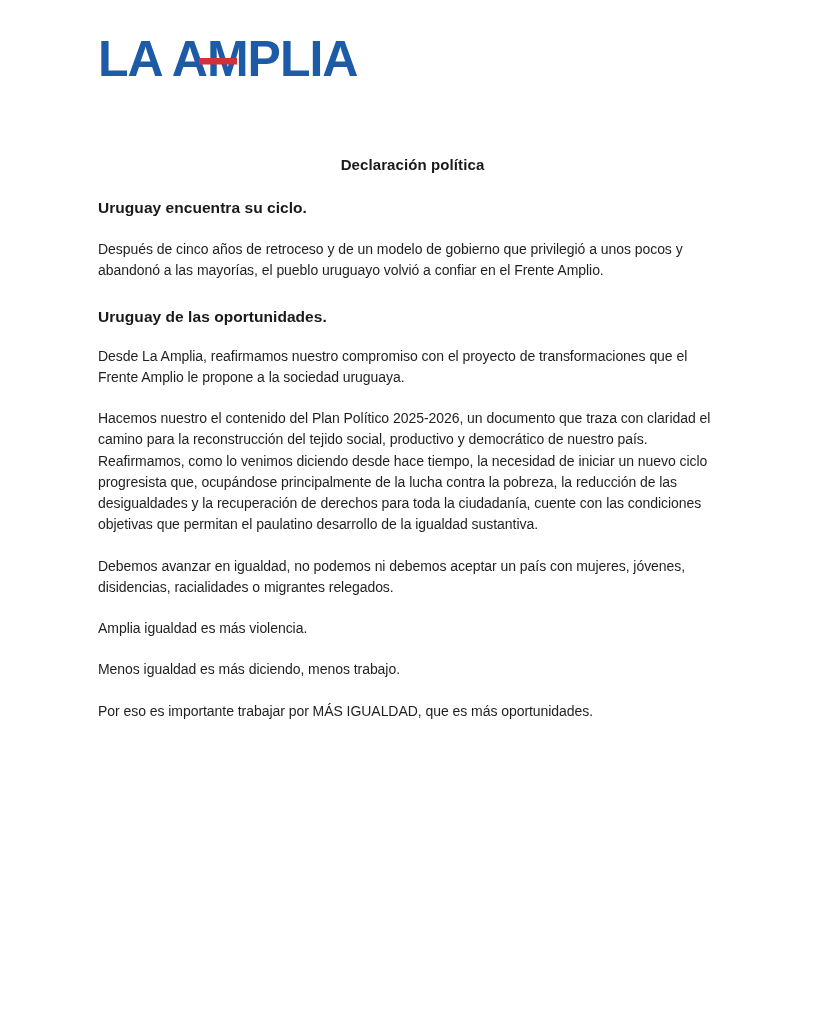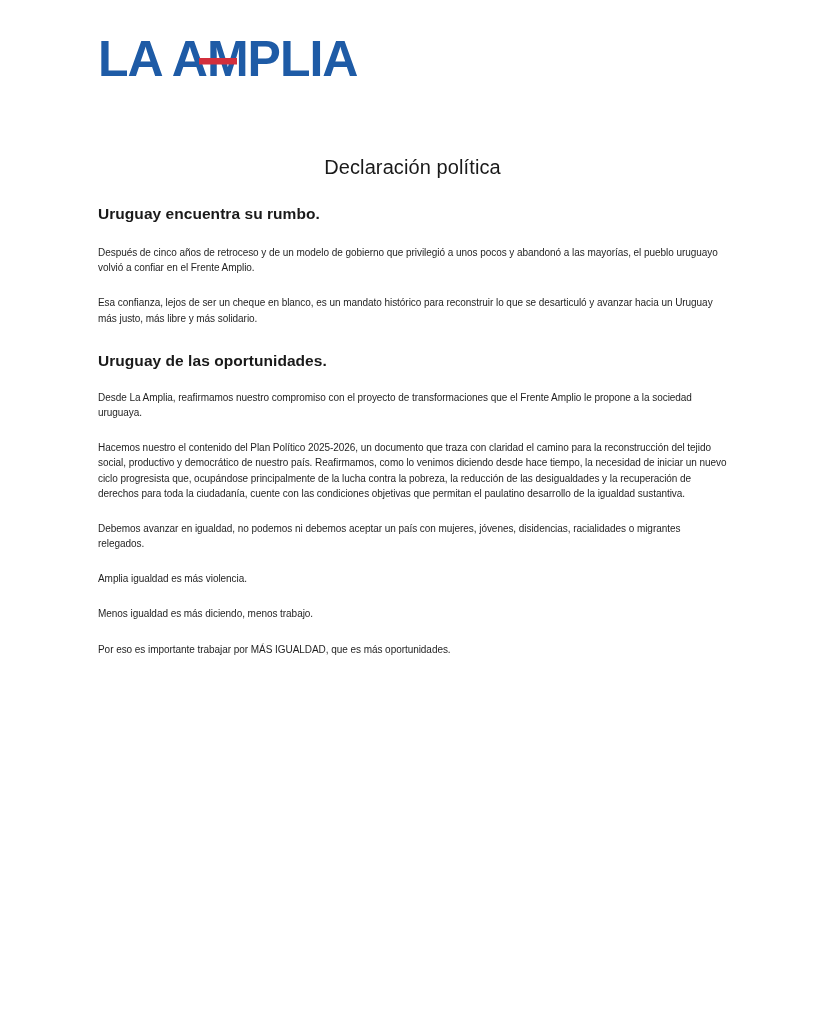--- a/index.html
+++ b/index.html
@@ -43,37 +43,37 @@
   }
   .fa-logo svg { display: block; width: 100%; height: 100%; }
 
   
   .doc {
     padding: 0 92px 0 98px;
   }
 
   .doc-title {
     text-align: center;
-    font-size: 20px;
-    font-weight: normal;
+    font-size: 15px;
+    font-weight: bold;
     color: #1a1a1a;
     margin: 36px 0 0 0;
     letter-spacing: 0.1px;
   }
 
   .section-heading {
     font-size: 15.5px;
     font-weight: bold;
     color: #1a1a1a;
     margin: 26px 0 0 0;
     letter-spacing: 0.05px;
   }
 
   .para {
-    font-size: 10px;
+    font-size: 14px;
     line-height: 1.52;
     color: #1f1f1f;
     margin: 20px 0 0 0;
     text-align: left;
     letter-spacing: -0.05px;
   }
   .para.first-after-heading {
     margin-top: 22px;
   }
 </style>
@@ -90,25 +90,24 @@
     </svg>
   </div>
 
 
 </div>
 
 <main class="doc">
 
   <h1 class="doc-title">Declaración política</h1>
 
-  <h2 class="section-heading">Uruguay encuentra su rumbo.</h2>
+  <h2 class="section-heading">Uruguay encuentra su ciclo.</h2>
 
   <p class="para first-after-heading">Después de cinco años de retroceso y de un modelo de gobierno que privilegió a unos pocos y abandonó a las mayorías, el pueblo uruguayo volvió a confiar en el Frente Amplio.</p>
 
-  <p class="para">Esa confianza, lejos de ser un cheque en blanco, es un mandato histórico para reconstruir lo que se desarticuló y avanzar hacia un Uruguay más justo, más libre y más solidario.</p>
 
   <h2 class="section-heading">Uruguay de las oportunidades.</h2>
 
 
 
   <p class="para">Desde La Amplia, reafirmamos nuestro compromiso con el proyecto de transformaciones que el Frente Amplio le propone a la sociedad uruguaya.</p>
 
   <p class="para">Hacemos nuestro el contenido del Plan Político 2025-2026, un documento que traza con claridad el camino para la reconstrucción del tejido social, productivo y democrático de nuestro país. Reafirmamos, como lo venimos diciendo desde hace tiempo, la necesidad de iniciar un nuevo ciclo progresista que, ocupándose principalmente de la lucha contra la pobreza, la reducción de las desigualdades y la recuperación de derechos para toda la ciudadanía, cuente con las condiciones objetivas que permitan el paulatino desarrollo de la igualdad sustantiva.</p>
 
   <p class="para">Debemos avanzar en igualdad, no podemos ni debemos aceptar un país con mujeres, jóvenes, disidencias, racialidades o migrantes relegados.</p>

